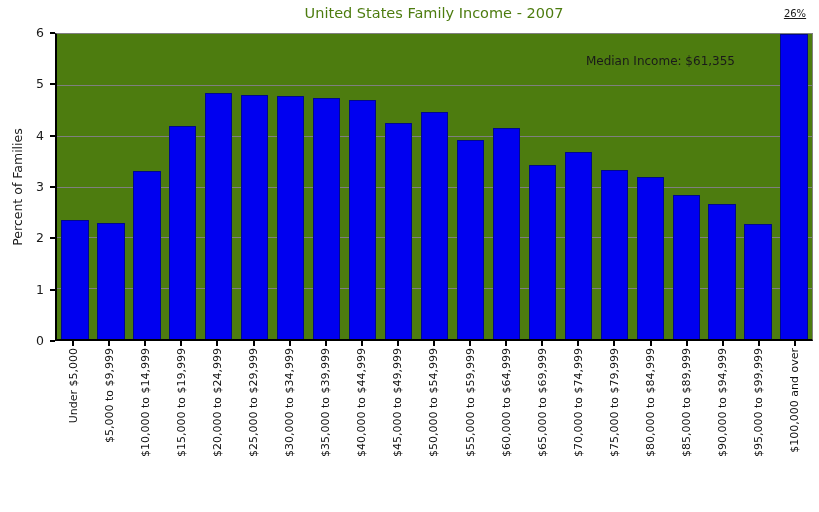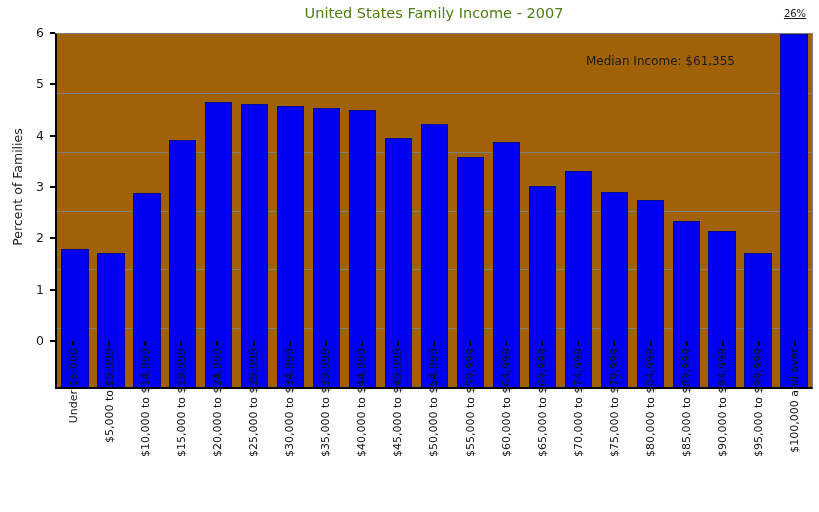--- a/index.html
+++ b/index.html
@@ -33,27 +33,27 @@
     position: absolute;
     left: 17px; top: 187px;
     transform: translate(-50%, -50%) rotate(-90deg);
     font-size: 12.5px;
     white-space: nowrap;
   }
 
   .plot {
     position: absolute;
     left: 55px; top: 33px;
-    width: 758px; height: 356px;
+    width: 758px; height: 308px;
     box-sizing: border-box;
     border-top: 1px solid #7f7f7f;
     border-right: 1px solid #7f7f7f;
     border-left: 2px solid #000;
     border-bottom: 2px solid #000;
-    background: #a16207;
+    background: #4d7c0f;
   }
   .gridline {
     position: absolute;
     left: 0; right: 0;
     height: 1px;
     background: #7f7f7f;
   }
   .bars {
     position: absolute;
     left: 0; right: 0; top: 0; bottom: 0;

